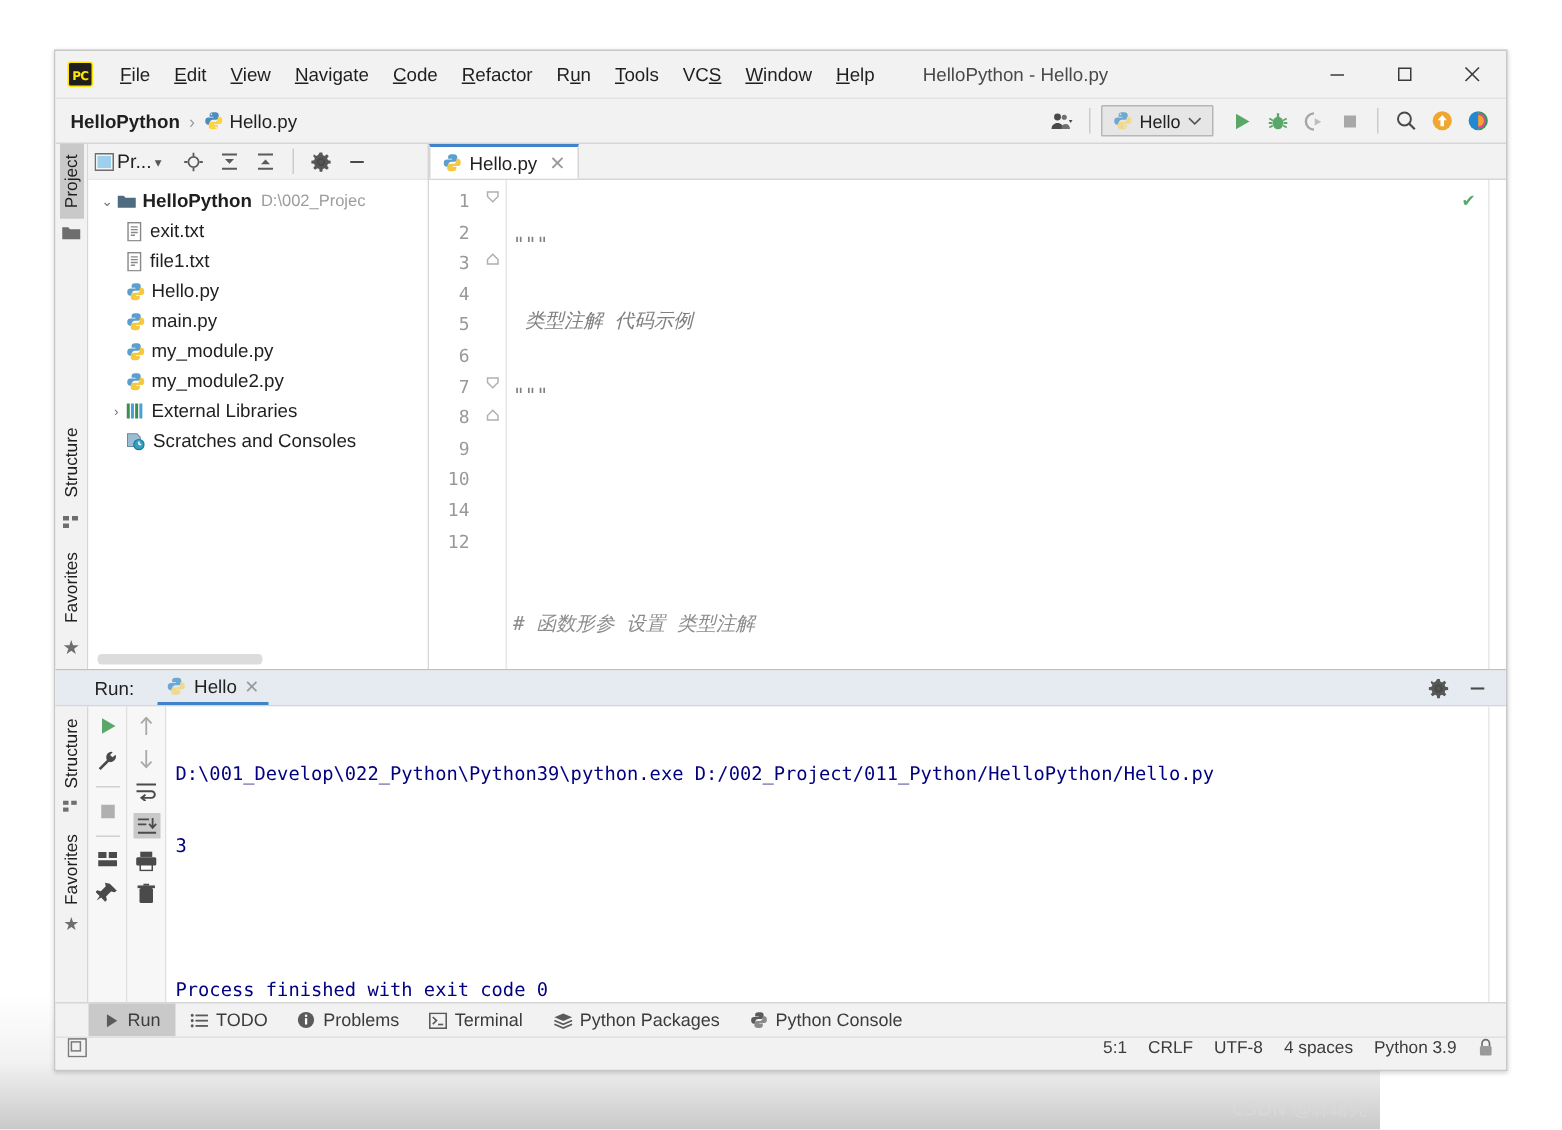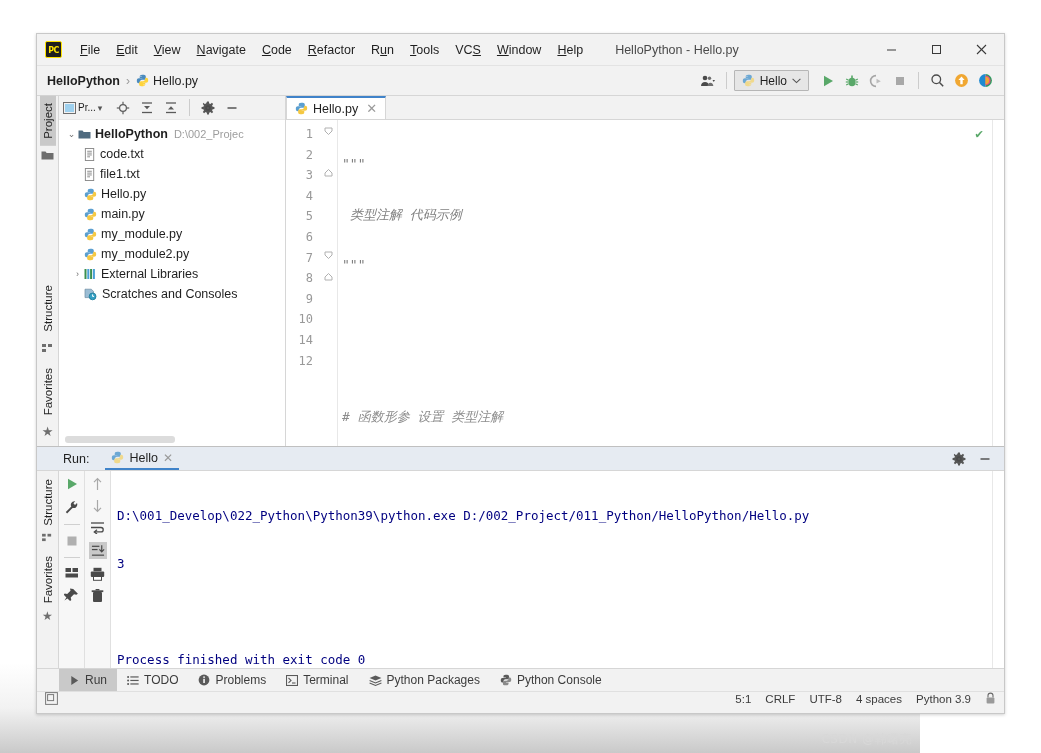--- a/index.html
+++ b/index.html
@@ -87,21 +87,21 @@
     display: flex; align-items: center; gap: 5px;
   }
   .vtab.active { background: #c9c9c9; }
 
   
   .projpanel { width: 226px; display: flex; flex-direction: column; background: #ffffff; }
   .proj-toolbar {
     height: 24px; background: #f2f2f2; display: flex; align-items: center;
     padding: 0 4px; gap: 2px; border-bottom: 1px solid #e8e8e8;
   }
-  .proj-label { font-size: 10px; color: #1f1f1f; display:flex; align-items:center; gap:3px; }
+  .proj-label { font-size: 13px; color: #1f1f1f; display:flex; align-items:center; gap:3px; }
   .proj-tree { flex: 1; overflow: hidden; padding-top: 4px; position: relative; background:#fff; }
   .tree-row {
     display: flex; align-items: center; height: 20px; font-size: 12.5px;
     color: #1f1f1f; padding-left: 6px; white-space: nowrap;
   }
   .tw { width: 13px; display:inline-block; text-align:center; color:#6e6e6e; font-size:9px; }
   .tree-row .lbl { margin-left: 4px; }
   .tree-row .path { color: #9d9d9d; font-size: 11px; margin-left: 6px; }
   .hscroll {
     position: absolute; left: 6px; bottom: 3px; width: 110px; height: 7px;
@@ -432,21 +432,21 @@
           <div class="tree-row" style="padding-left:25px;">
             <span>
               <svg width="12" height="13" viewBox="0 0 12 14">
                   <rect x="1" y="0.5" width="9" height="13" fill="#fff" stroke="#888"></rect>
                   <line x1="3" y1="3.5" x2="8" y2="3.5" stroke="#888"></line>
                   <line x1="3" y1="5.5" x2="8" y2="5.5" stroke="#888"></line>
                   <line x1="3" y1="7.5" x2="8" y2="7.5" stroke="#888"></line>
                   <line x1="3" y1="9.5" x2="6" y2="9.5" stroke="#888"></line>
                 </svg>
             </span>
-            <span class="lbl">code.txt</span>
+            <span class="lbl">exit.txt</span>
           </div>
 
           <div class="tree-row" style="padding-left:25px;">
             <span>
               <svg width="12" height="13" viewBox="0 0 12 14">
                   <rect x="1" y="0.5" width="9" height="13" fill="#fff" stroke="#888"></rect>
                   <line x1="3" y1="3.5" x2="8" y2="3.5" stroke="#888"></line>
                   <line x1="3" y1="5.5" x2="8" y2="5.5" stroke="#888"></line>
                   <line x1="3" y1="7.5" x2="8" y2="7.5" stroke="#888"></line>
                   <line x1="3" y1="9.5" x2="6" y2="9.5" stroke="#888"></line>

